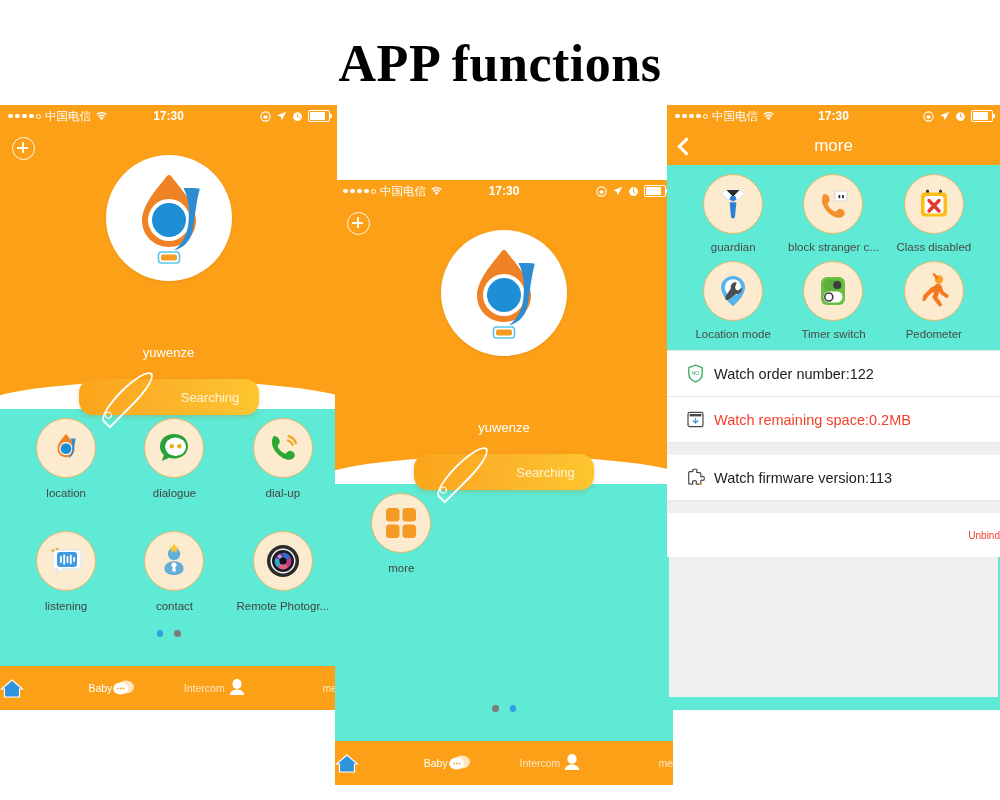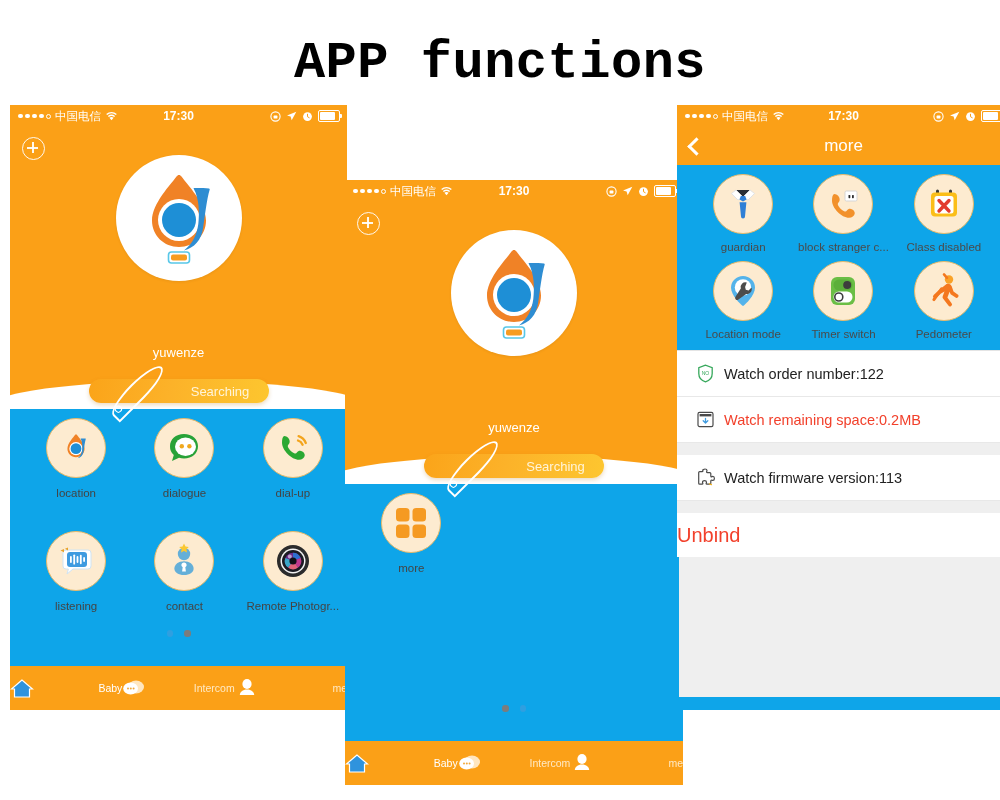--- a/index.html
+++ b/index.html
@@ -5,26 +5,26 @@
   html,body{margin:0;padding:0;}
   body{
     width:1000px;height:800px;position:relative;overflow:hidden;
     background:#ffffff;
     font-family:"Liberation Sans", sans-serif;
   }
 
   
   .page-title{
     position:absolute;left:0;top:34px;width:1000px;text-align:center;
-    font-family:Liberation Mono, monospace;
+    font-family:Liberation Serif, serif;
     font-weight:bold;font-size:52px;color:#000;letter-spacing:.5px;
   }
 
   
-  .phone{position:absolute;overflow:hidden;background:#0ea5e9;margin-left:10px;}
+  .phone{position:absolute;overflow:hidden;background:#5eead4;}
   #phone-1{left:0;top:105px;width:337px;height:605px;}
   #phone-2{left:335px;top:180px;width:338px;height:605px;}
   #phone-3{left:667px;top:105px;width:333px;height:605px;}
 
   
   .watermark{
     position:absolute;left:330px;top:165px;
     font-family:"Liberation Serif", serif;
     font-size:62px;font-weight:bold;color:rgba(224,150,40,.35);
     letter-spacing:6px;user-select:none;
@@ -66,21 +66,21 @@
 
   
   .sheet{
     position:absolute;left:-6%;width:112%;background:#fff;
     border-radius:50% 50% 0 0 / 26px 26px 0 0;
   }
 
   
   .search-pill{
     position:absolute;left:50%;transform:translateX(-50%);
-    width:180px;height:24px;border-radius:14px;
+    width:180px;height:36px;border-radius:14px;
     background:linear-gradient(100deg,#FBA419 0%,#FCB229 45%,#FDC62F 100%);
     display:flex;align-items:center;
     box-shadow:0 2px 4px rgba(180,110,10,.25);
     justify-content:space-between;
   }
   .search-pill .pin{
     width:15px;height:15px;border-radius:50% 50% 50% 0;
     transform:rotate(-45deg);border:2px solid #fff;margin-left:14px;
     position:relative;
   }
@@ -132,22 +132,22 @@
   .more-cell .cap{margin-top:7px;font-size:11.5px;color:#4a4a4a;}
 
   .list{border-top:1px solid #e4e4e4;}
   .list-row{
     height:45px;display:flex;align-items:center;gap:9px;padding-left:19px;
     border-bottom:1px solid #e8e8e8;background:#fff;font-size:14.5px;color:#222;
   }
   .list-row.alert{color:#F2402B;}
   .spacer{height:12px;background:#EFEFEF;}
   .unbind-row{
-    height:44px;display:flex;align-items:center;justify-content:flex-start;
-    background:#fff;color:#F2402B;font-size:20px;
+    height:44px;display:flex;align-items:center;justify-content:flex-end;
+    background:#fff;color:#F2402B;font-size:10px;
   }
   .gray-panel{background:#EFEFEF;height:140px;margin:0 2px;}
 
   
   svg{display:block;}
 </style>
 </head>
 <body>
 
 <div class="page-title">APP functions</div>

